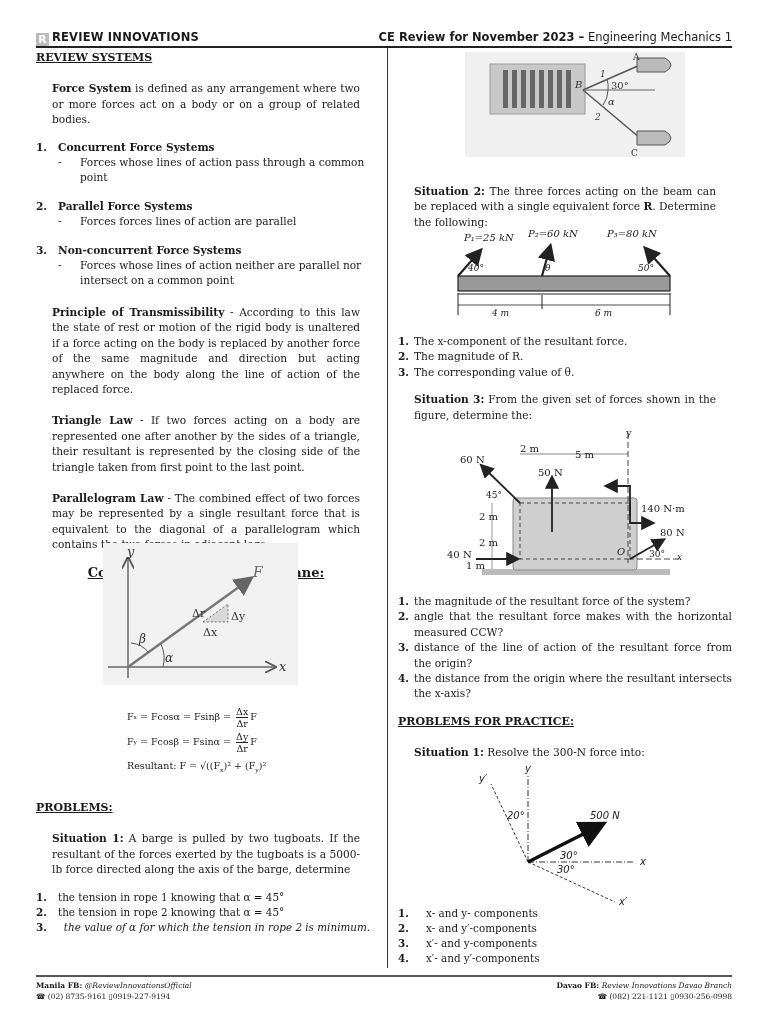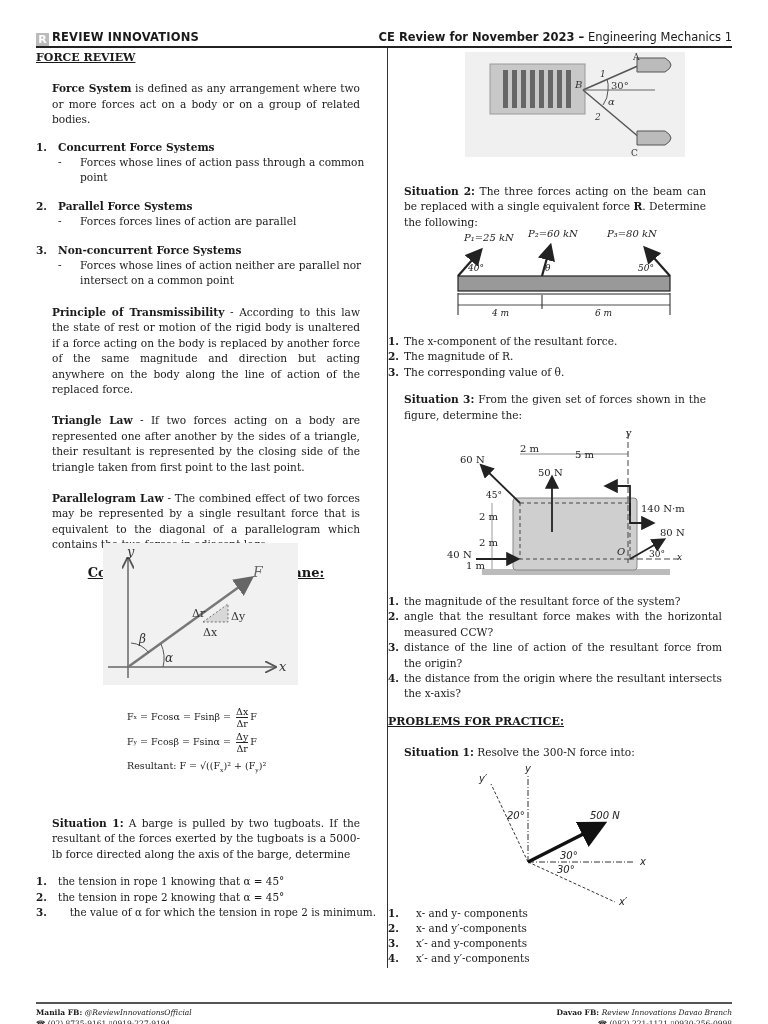--- a/index.html
+++ b/index.html
@@ -6,32 +6,32 @@
   body{width:768px;height:1024px;position:relative;overflow:hidden;font-family:"DejaVu Serif","Liberation Serif",serif;color:#1a1a1a;}
   .page{position:absolute;left:0;top:0;width:768px;height:1024px;}
   .hdr{position:absolute;left:36px;top:28px;width:696px;height:18px;border-bottom:2px solid #222;}
   .logo{position:absolute;left:0;top:2px;font-family:"DejaVu Sans",sans-serif;font-weight:bold;font-size:11.5px;letter-spacing:0.2px;}
   .logo .mark{display:inline-block;width:13px;height:13px;background:#bbb;color:#fff;font-size:11px;text-align:center;line-height:13px;margin-right:3px;vertical-align:-2px;}
   .hdr-right{position:absolute;right:0;top:2px;font-family:"DejaVu Sans",sans-serif;font-size:11.5px;}
   .hdr-right b{font-weight:bold;}
   .divider{position:absolute;left:387px;top:48px;width:1px;height:920px;background:#333;}
   .col{position:absolute;font-size:10.6px;line-height:15.4px;text-align:justify;}
   .colL{left:36px;top:50px;width:340px;}
-  .colR{left:388px;top:50px;width:334px;}
+  .colR{left:398px;top:50px;width:334px;}
   .h-ul{font-weight:bold;text-decoration:underline;font-size:11px;}
   p{margin:16px;}
   .li{display:flex;}
   .li .n{width:22px;flex:none;font-weight:bold;}
   .li .t{flex:1;}
   .sub{display:flex;margin-left:22px;}
   .sub .d{width:22px;flex:none;}
   .sub .t{flex:1;text-align:left;}
   .center{text-align:center;}
   .fig{position:absolute;}
-  .footer{position:absolute;left:36px;top:1002px;width:696px;border-top:2px solid #555;font-size:7.5px;line-height:11px;padding-top:3px;}
+  .footer{position:absolute;left:36px;top:975px;width:696px;border-top:2px solid #555;font-size:7.5px;line-height:11px;padding-top:3px;}
   .footer .l{position:absolute;left:0;top:3px;}
   .footer .r{position:absolute;right:0;top:3px;text-align:right;}
   .footer i{font-style:italic;}
   .formula{font-size:9.5px;line-height:14px;}
   .sml{font-size:10.4px;}
 </style>
 </head>
 <body>
 
 <div class="page">
@@ -41,21 +41,21 @@
       <span class="mark">R</span><span>REVIEW INNOVATIONS</span>
     </div>
     <div class="hdr-right">
       <b>CE Review for November 2023 –</b><span> Engineering Mechanics 1</span>
     </div>
   </div>
 
   <div class="divider"></div>
 
   <div class="col colL">
-    <div class="h-ul" style="margin-bottom:10px;">FORCE REVIEW</div>
+    <div class="h-ul" style="margin-bottom:10px;">REVIEW SYSTEMS</div>
 
     <p style="margin-bottom:12px;"><b>Force System</b><span> is defined as any arrangement where two or more forces act on a body or on a group of related bodies.</span></p>
 
     <div>
       <div style="margin-bottom:13px;">
         <div class="li">
             <span class="n">1.</span>
             <span class="t" style="font-weight:bold">Concurrent Force Systems</span>
           </div>
         <div class="sub">
@@ -139,33 +139,34 @@
           <span>Δr</span>
         </span>
       <span>F</span>
     </div>
     <div style="height:22px;line-height:22px;">
       <span>Resultant: F = √((F</span><sub style="font-size:6px">x</sub><span>)² + (F</span><sub style="font-size:6px">y</sub><span>)²</span>
     </div>
   </div>
 
   <div class="col colL" style="top:800px;">
+    <div class="h-ul" style="margin-bottom:12px;">PROBLEMS:</div>
     <p style="margin-bottom:12px;"><b>Situation 1:</b><span> A barge is pulled by two tugboats. If the resultant of the forces exerted by the tugboats is a 5000-lb force directed along the axis of the barge, determine</span></p>
     <div class="sml">
       <div class="li">
           <span class="n">1.</span>
           <span class="t">the tension in rope 1 knowing that α = 45°</span>
         </div>
       <div class="li">
           <span class="n">2.</span>
           <span class="t">the tension in rope 2 knowing that α = 45°</span>
         </div>
       <div class="li">
           <span class="n">3.</span>
-          <span class="t" style="text-align:right;">the value of α for which the tension in rope 2 is minimum.</span>
+          <span class="t" style="text-align:center;font-style:italic;">the value of α for which the tension in rope 2 is minimum.</span>
         </div>
     </div>
   </div>
 
   <div class="fig" style="left:465px;top:52px;width:220px;height:105px;background:#f0f0f0;">
     <svg width="220" height="105" viewBox="0 0 220 105">
       <rect x="25" y="12" width="95" height="50" fill="#c8c8c8" stroke="#999"></rect>
       <g fill="#666">
         <rect x="38" y="18" width="5" height="38"></rect>
           <rect x="47" y="18" width="5" height="38"></rect>

